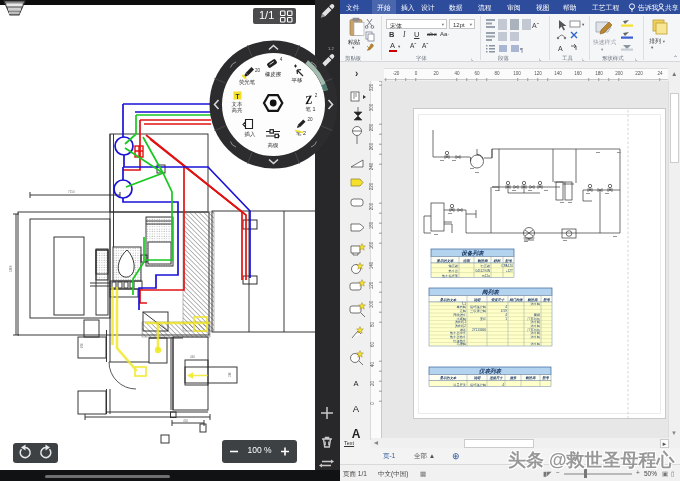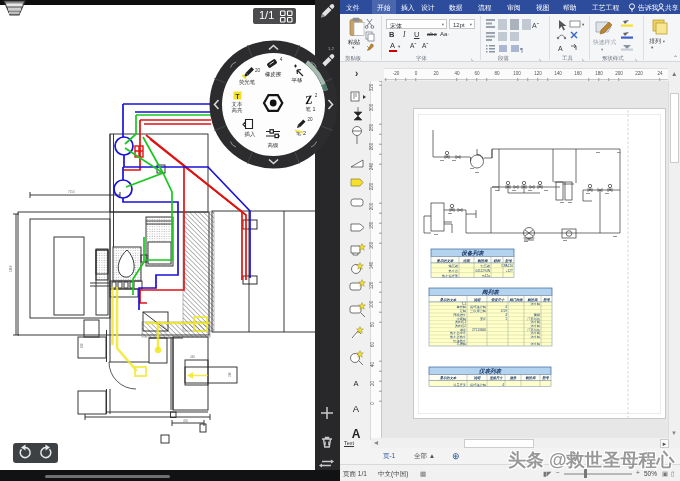--- a/index.html
+++ b/index.html
@@ -256,20 +256,23 @@
   </svg>
   <div id="undobox"></div>
   <svg class="abs" width="45" height="20" style="left:13px;top:443px" id="undoicons">
     <g stroke="#e8e8e8" stroke-width="1.5" fill="none">
       <path d="M8.5 6.2 A5 5 0 1 0 12 4.6"></path>
       <path d="M36.5 6.2 A5 5 0 1 1 33 4.6"></path>
     </g>
     <polygon points="12.5,1.5 12.5,7.5 8,4.5" fill="#e8e8e8"></polygon>
     <polygon points="32.5,1.5 32.5,7.5 37,4.5" fill="#e8e8e8"></polygon>
   </svg>
+  <div id="zoombox">
+      <div class="pct">100 %</div>
+    </div>
   <svg class="abs" width="75" height="23" style="left:222px;top:440px">
     <path d="M8 11.5 h8" stroke="#fff" stroke-width="1.6"></path>
     <path d="M59 11.5 h8 M63 7.5 v8" stroke="#fff" stroke-width="1.6"></path>
   </svg>
   <div id="botbar">
       <div class="hl"></div>
     </div>
 </div>
 
 <div id="visio">

